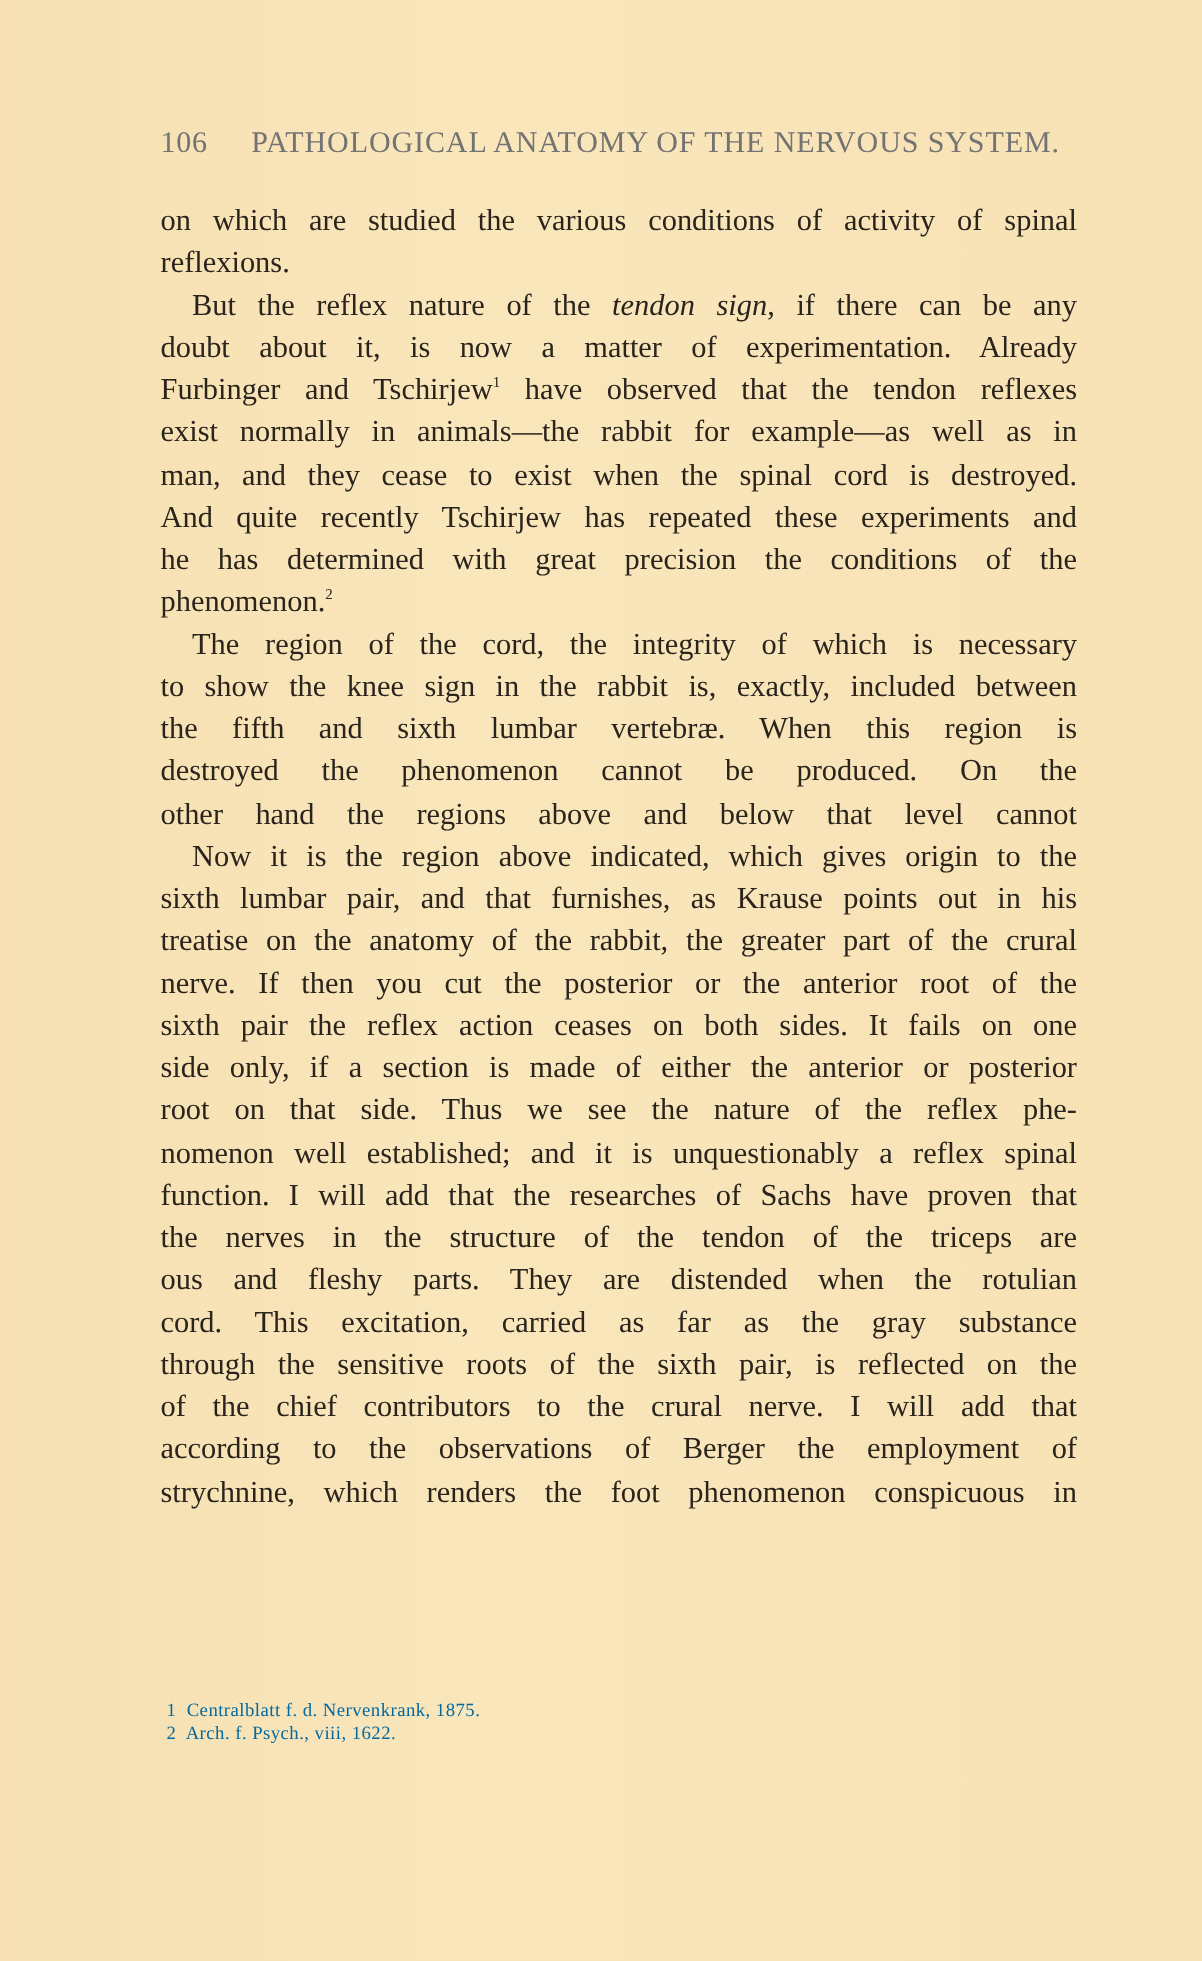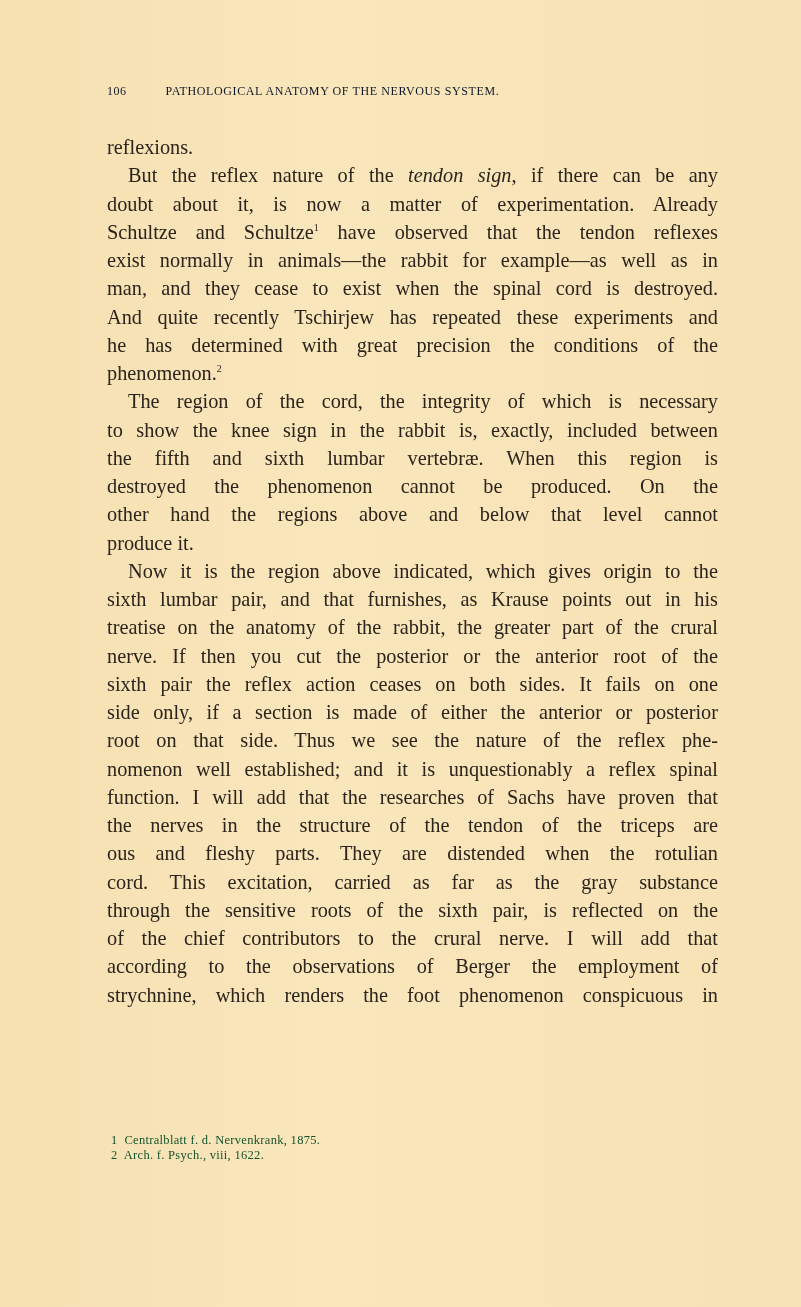--- a/index.html
+++ b/index.html
@@ -21,22 +21,22 @@
     width: 801px;
     height: 1307px;
   }
   .running-head {
     position: absolute;
     top: 84px;
     left: 107px;
     width: 560px;
     height: 24px;
     font-family: "Liberation Serif", serif;
-    font-size: 12px;
-    color: #0f172a;
+    font-size: 20px;
+    color: #737373;
     letter-spacing: 0.5px;
     white-space: nowrap;
   }
   .running-head .folio {
     display: inline-block;
     width: 55px;
   }
   .running-head .title {
     display: inline-block;
     letter-spacing: 0.6px;
@@ -74,21 +74,21 @@
   em {
     font-style: italic;
   }
   .footnotes {
     position: absolute;
     top: 1133px;
     left: 111px;
     font-family: "Liberation Serif", serif;
     font-size: 12.5px;
     line-height: 14.5px;
-    color: #14532d;
+    color: #0369a1;
     letter-spacing: 0.3px;
   }
   .footnotes .fn {
     white-space: nowrap;
   }
   .footnotes .num {
     display: inline-block;
     width: 10px;
   }
 </style>
@@ -97,37 +97,37 @@
 
 <div class="page">
 
   <div class="running-head">
     <span class="folio">106</span>
     <span class="title">PATHOLOGICAL ANATOMY OF THE NERVOUS SYSTEM.</span>
   </div>
 
   <div class="body-text">
 
+    <span class="line">on which are studied the various conditions of activity of spinal</span>
     <span class="line last">reflexions.</span>
 
     <span class="line ind"><span>But the reflex nature of the </span><em>tendon sign</em><span>, if there can be any</span></span>
     <span class="line">doubt about it, is now a matter of experimentation. Already</span>
-    <span class="line"><span>Schultze and Schultze</span><sup>1</sup><span> have observed that the tendon reflexes</span></span>
+    <span class="line"><span>Furbinger and Tschirjew</span><sup>1</sup><span> have observed that the tendon reflexes</span></span>
     <span class="line">exist normally in animals—the rabbit for example—as well as in</span>
     <span class="line">man, and they cease to exist when the spinal cord is destroyed.</span>
     <span class="line">And quite recently Tschirjew has repeated these experiments and</span>
     <span class="line">he has determined with great precision the conditions of the</span>
     <span class="line last"><span>phenomenon.</span><sup>2</sup><span></span></span>
 
     <span class="line ind">The region of the cord, the integrity of which is necessary</span>
     <span class="line">to show the knee sign in the rabbit is, exactly, included between</span>
     <span class="line">the fifth and sixth lumbar vertebræ. When this region is</span>
     <span class="line">destroyed the phenomenon cannot be produced. On the</span>
     <span class="line">other hand the regions above and below that level cannot</span>
-    <span class="line last">produce it.</span>
 
     <span class="line ind">Now it is the region above indicated, which gives origin to the</span>
     <span class="line">sixth lumbar pair, and that furnishes, as Krause points out in his</span>
     <span class="line">treatise on the anatomy of the rabbit, the greater part of the crural</span>
     <span class="line">nerve. If then you cut the posterior or the anterior root of the</span>
     <span class="line">sixth pair the reflex action ceases on both sides. It fails on one</span>
     <span class="line">side only, if a section is made of either the anterior or posterior</span>
     <span class="line">root on that side. Thus we see the nature of the reflex phe-</span>
     <span class="line">nomenon well established; and it is unquestionably a reflex spinal</span>
     <span class="line">function. I will add that the researches of Sachs have proven that</span>

